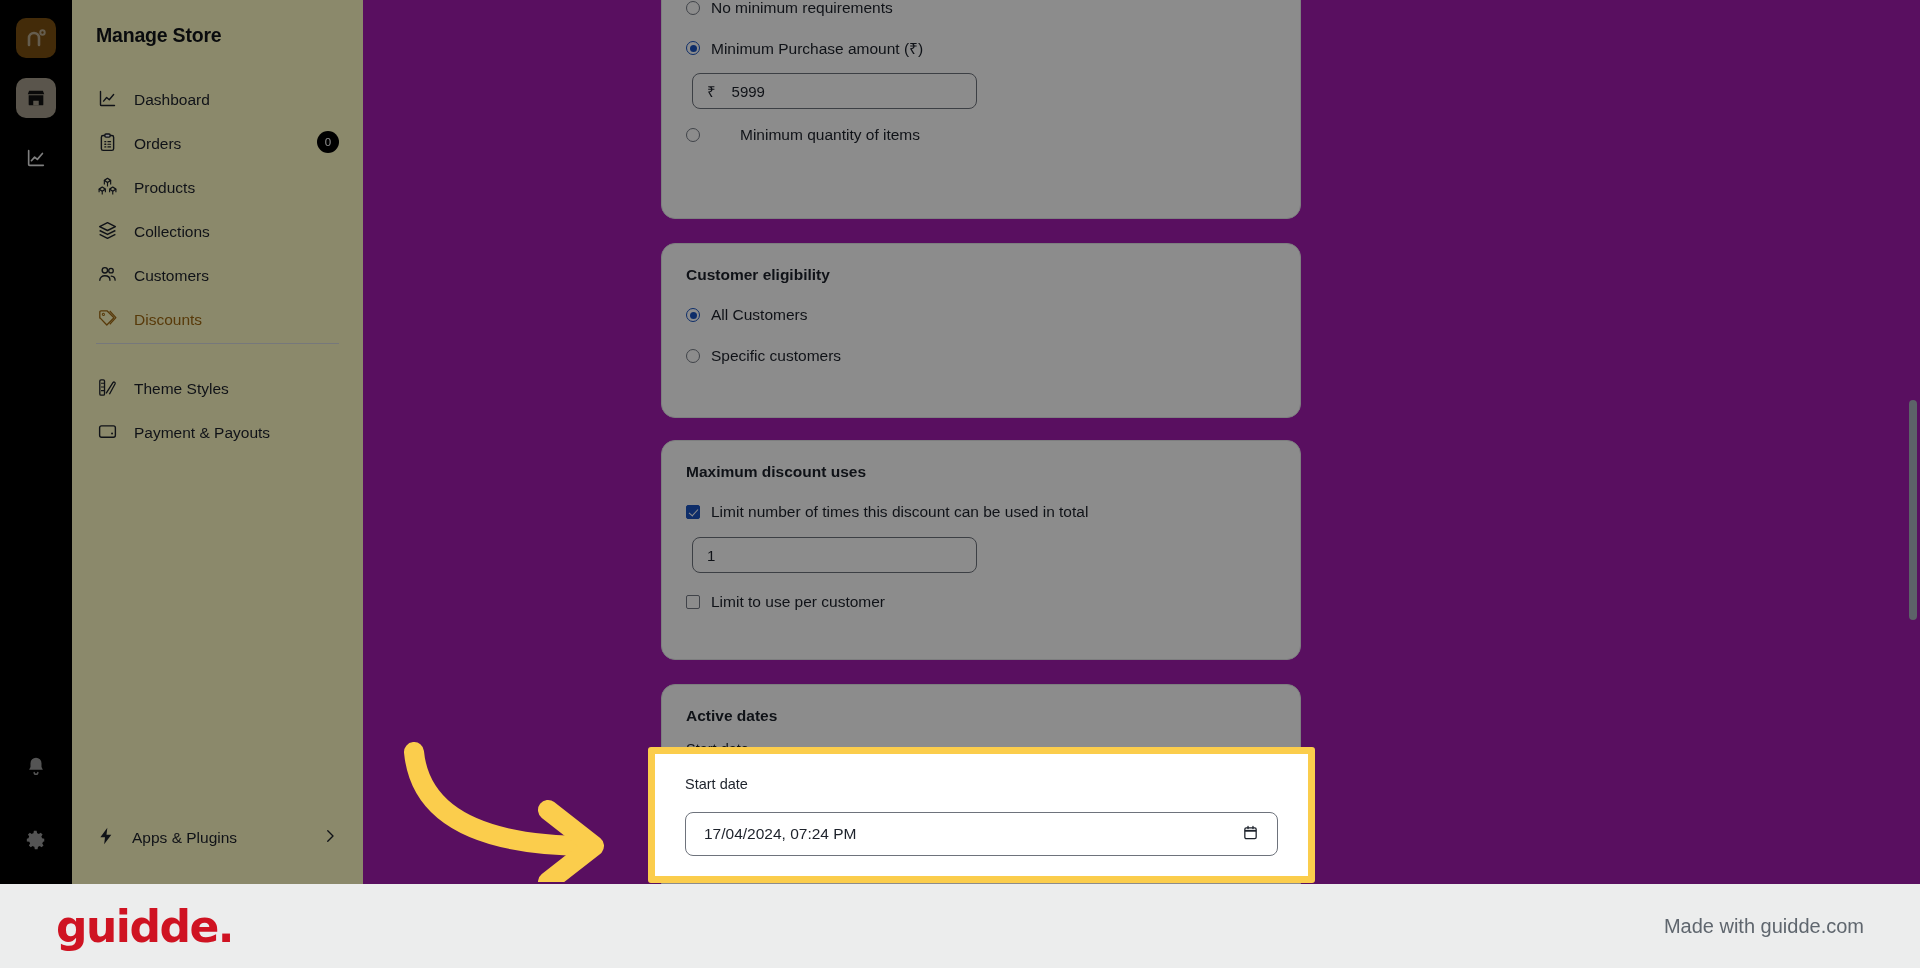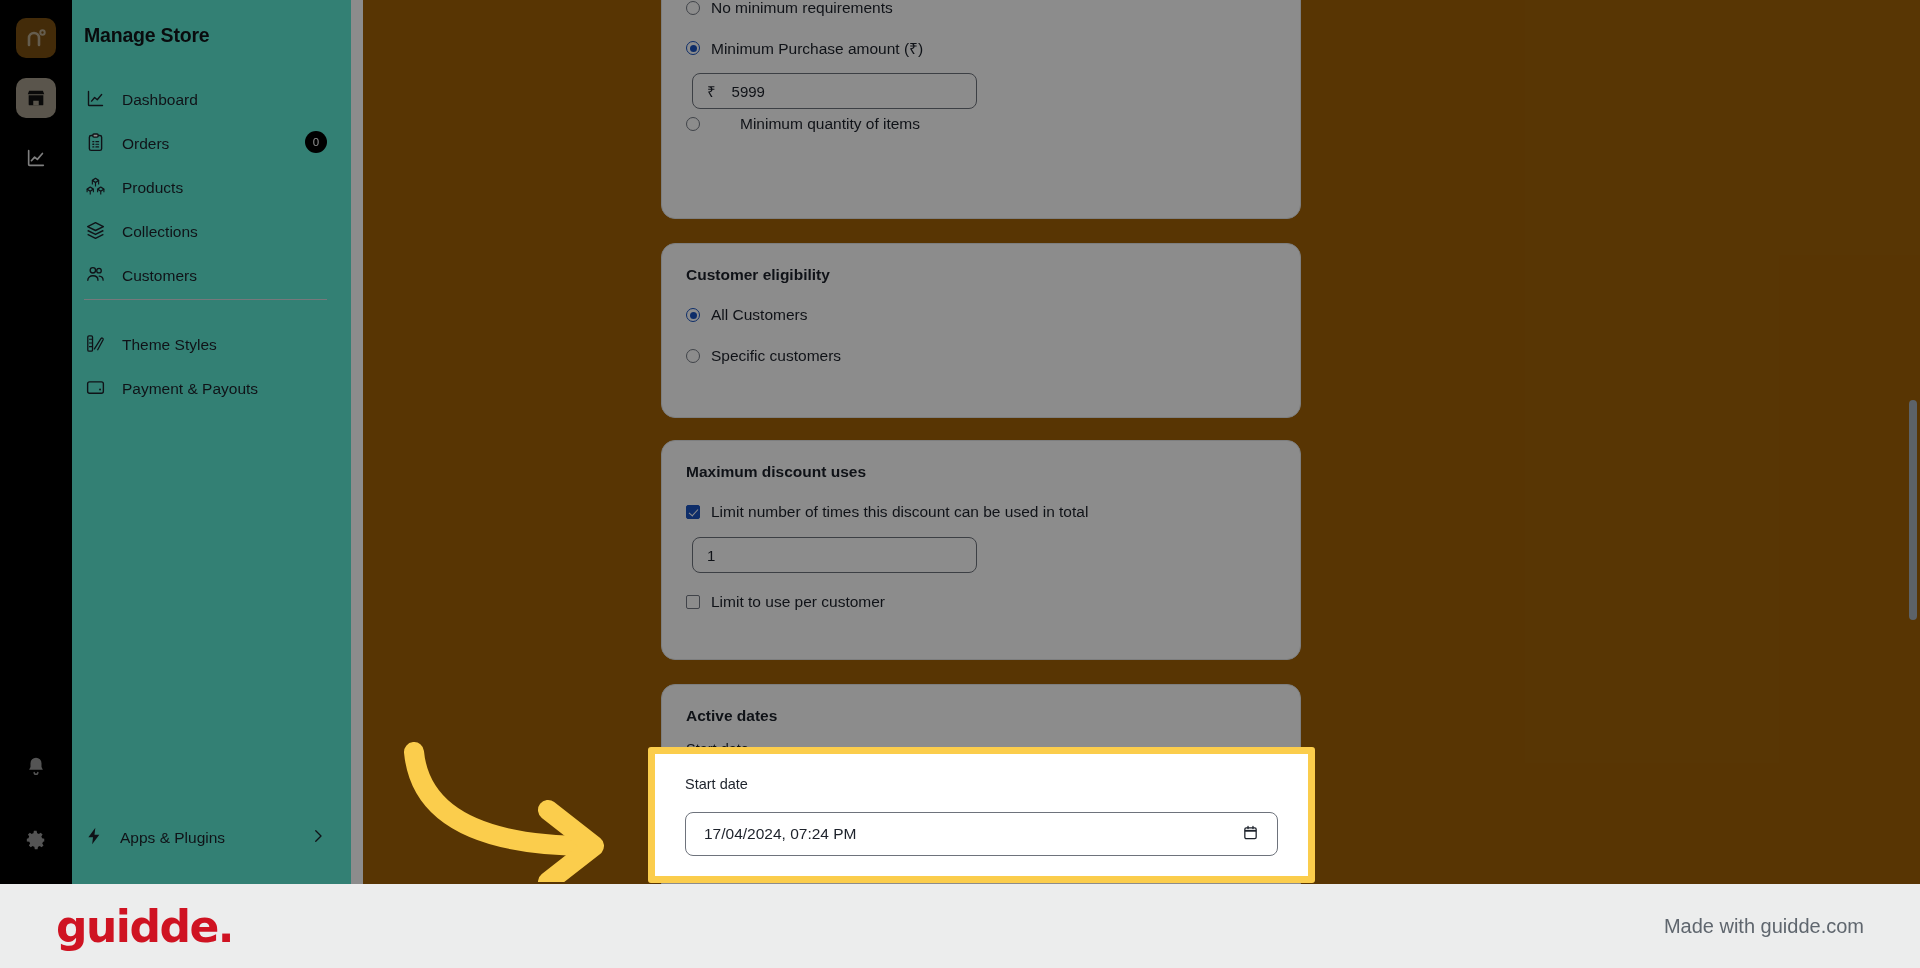--- a/index.html
+++ b/index.html
@@ -48,23 +48,23 @@
     display: flex; align-items: center; justify-content: center;
   }
   .rail-btn.active { background: #a59c8b; }
   .rail-spacer { flex: 1; }
   .rail-bottom { margin-bottom: 24px; display:flex; flex-direction:column; align-items:center; }
   .rail-bottom .rail-btn { margin-top: 34px; }
 
   
   .sidenav {
     position: absolute;
-    left: 60px; top: 0;
+    left: 72px; top: 0;
     width: 291px; height: 884px;
-    background: #5eead4;
+    background: #fef9c3;
     padding: 24px 0 0 0;
   }
   .sidenav h1 {
     font-size: 19.5px;
     font-weight: bold;
     color: #111418;
     padding: 0 0 0 24px;
     margin-bottom: 18px;
     letter-spacing: -0.2px;
   }
@@ -107,21 +107,21 @@
     font-size: 15.5px;
     height: 40px;
   }
   .apps-row .nav-label { flex: 1; }
 
   
   .main {
     position: absolute;
     left: 363px; top: 0;
     right: 0; height: 884px;
-    background: #a16207;
+    background: #a21caf;
     overflow: hidden;
   }
   .card {
     position: absolute;
     left: 298px;
     width: 640px;
     background: #ffffff;
     border: 1px solid #e3e5e8;
     border-radius: 14px;
     padding: 22px 24px;
@@ -390,20 +390,30 @@
             <svg width="21" height="21" viewBox="0 0 24 24" fill="none">
               <circle cx="9" cy="7.2" r="3.1" stroke="#1d222b" stroke-width="1.6"></circle>
               <circle cx="16" cy="7.6" r="2.6" stroke="#1d222b" stroke-width="1.5"></circle>
               <path d="M3.2 18.5c0-3.2 2.6-5 5.8-5s5.8 1.8 5.8 5" stroke="#1d222b" stroke-width="1.6" stroke-linecap="round"></path>
               <path d="M16.2 13.8c2.5.2 4.5 1.8 4.5 4.7" stroke="#1d222b" stroke-width="1.5" stroke-linecap="round"></path>
             </svg>
           </span>
           <span class="nav-label">Customers</span>
         </div>
 
+        <div class="nav-item active">
+          <span class="nav-ic">
+            <svg width="21" height="21" viewBox="0 0 24 24" fill="none">
+              <path d="M3.2 11.4V4.6a1.4 1.4 0 0 1 1.4-1.4h6.8l8 8-8.2 8.2-8-8.4z" stroke="#a06a12" stroke-width="1.5" stroke-linejoin="round"></path>
+              <circle cx="7.3" cy="7.3" r="1.2" stroke="#a06a12" stroke-width="1.2"></circle>
+              <path d="M14.6 3.4l7 7.6-7 7.6" stroke="#a06a12" stroke-width="1.4" stroke-linejoin="round"></path>
+            </svg>
+          </span>
+          <span class="nav-label">Discounts</span>
+        </div>
       </div>
 
       <div class="nav-sep"></div>
 
       <div class="nav-list">
         <div class="nav-item">
           <span class="nav-ic">
             <svg width="21" height="21" viewBox="0 0 24 24" fill="none">
               <rect x="3.2" y="3.2" width="5.4" height="17.6" rx="1.4" stroke="#1d222b" stroke-width="1.5"></rect>
               <path d="M4.6 7.2h3.6M4.6 11.4h3.6M4.6 15.6h3.6" stroke="#1d222b" stroke-width="1.3"></path>
@@ -446,21 +456,21 @@
           <span>No minimum requirements</span>
         </div>
         <div class="opt-row" style="margin-top:10px;">
           <span class="radio checked"></span>
           <span>Minimum Purchase amount (₹)</span>
         </div>
         <div class="textfield" style="margin-left:6px; width:285px;">
           <span class="cur">₹</span>
           <span>5999</span>
         </div>
-        <div class="opt-row" style="margin-top:0;gap:40px;">
+        <div class="opt-row" style="margin-top:11px;gap:40px;">
           <span class="radio"></span>
           <span>Minimum quantity of items</span>
         </div>
       </div>
 
       <div class="card" style="top:243px; height:175px;">
         <h2>Customer eligibility</h2>
         <div class="opt-row">
           <span class="radio checked"></span>
           <span>All Customers</span>

